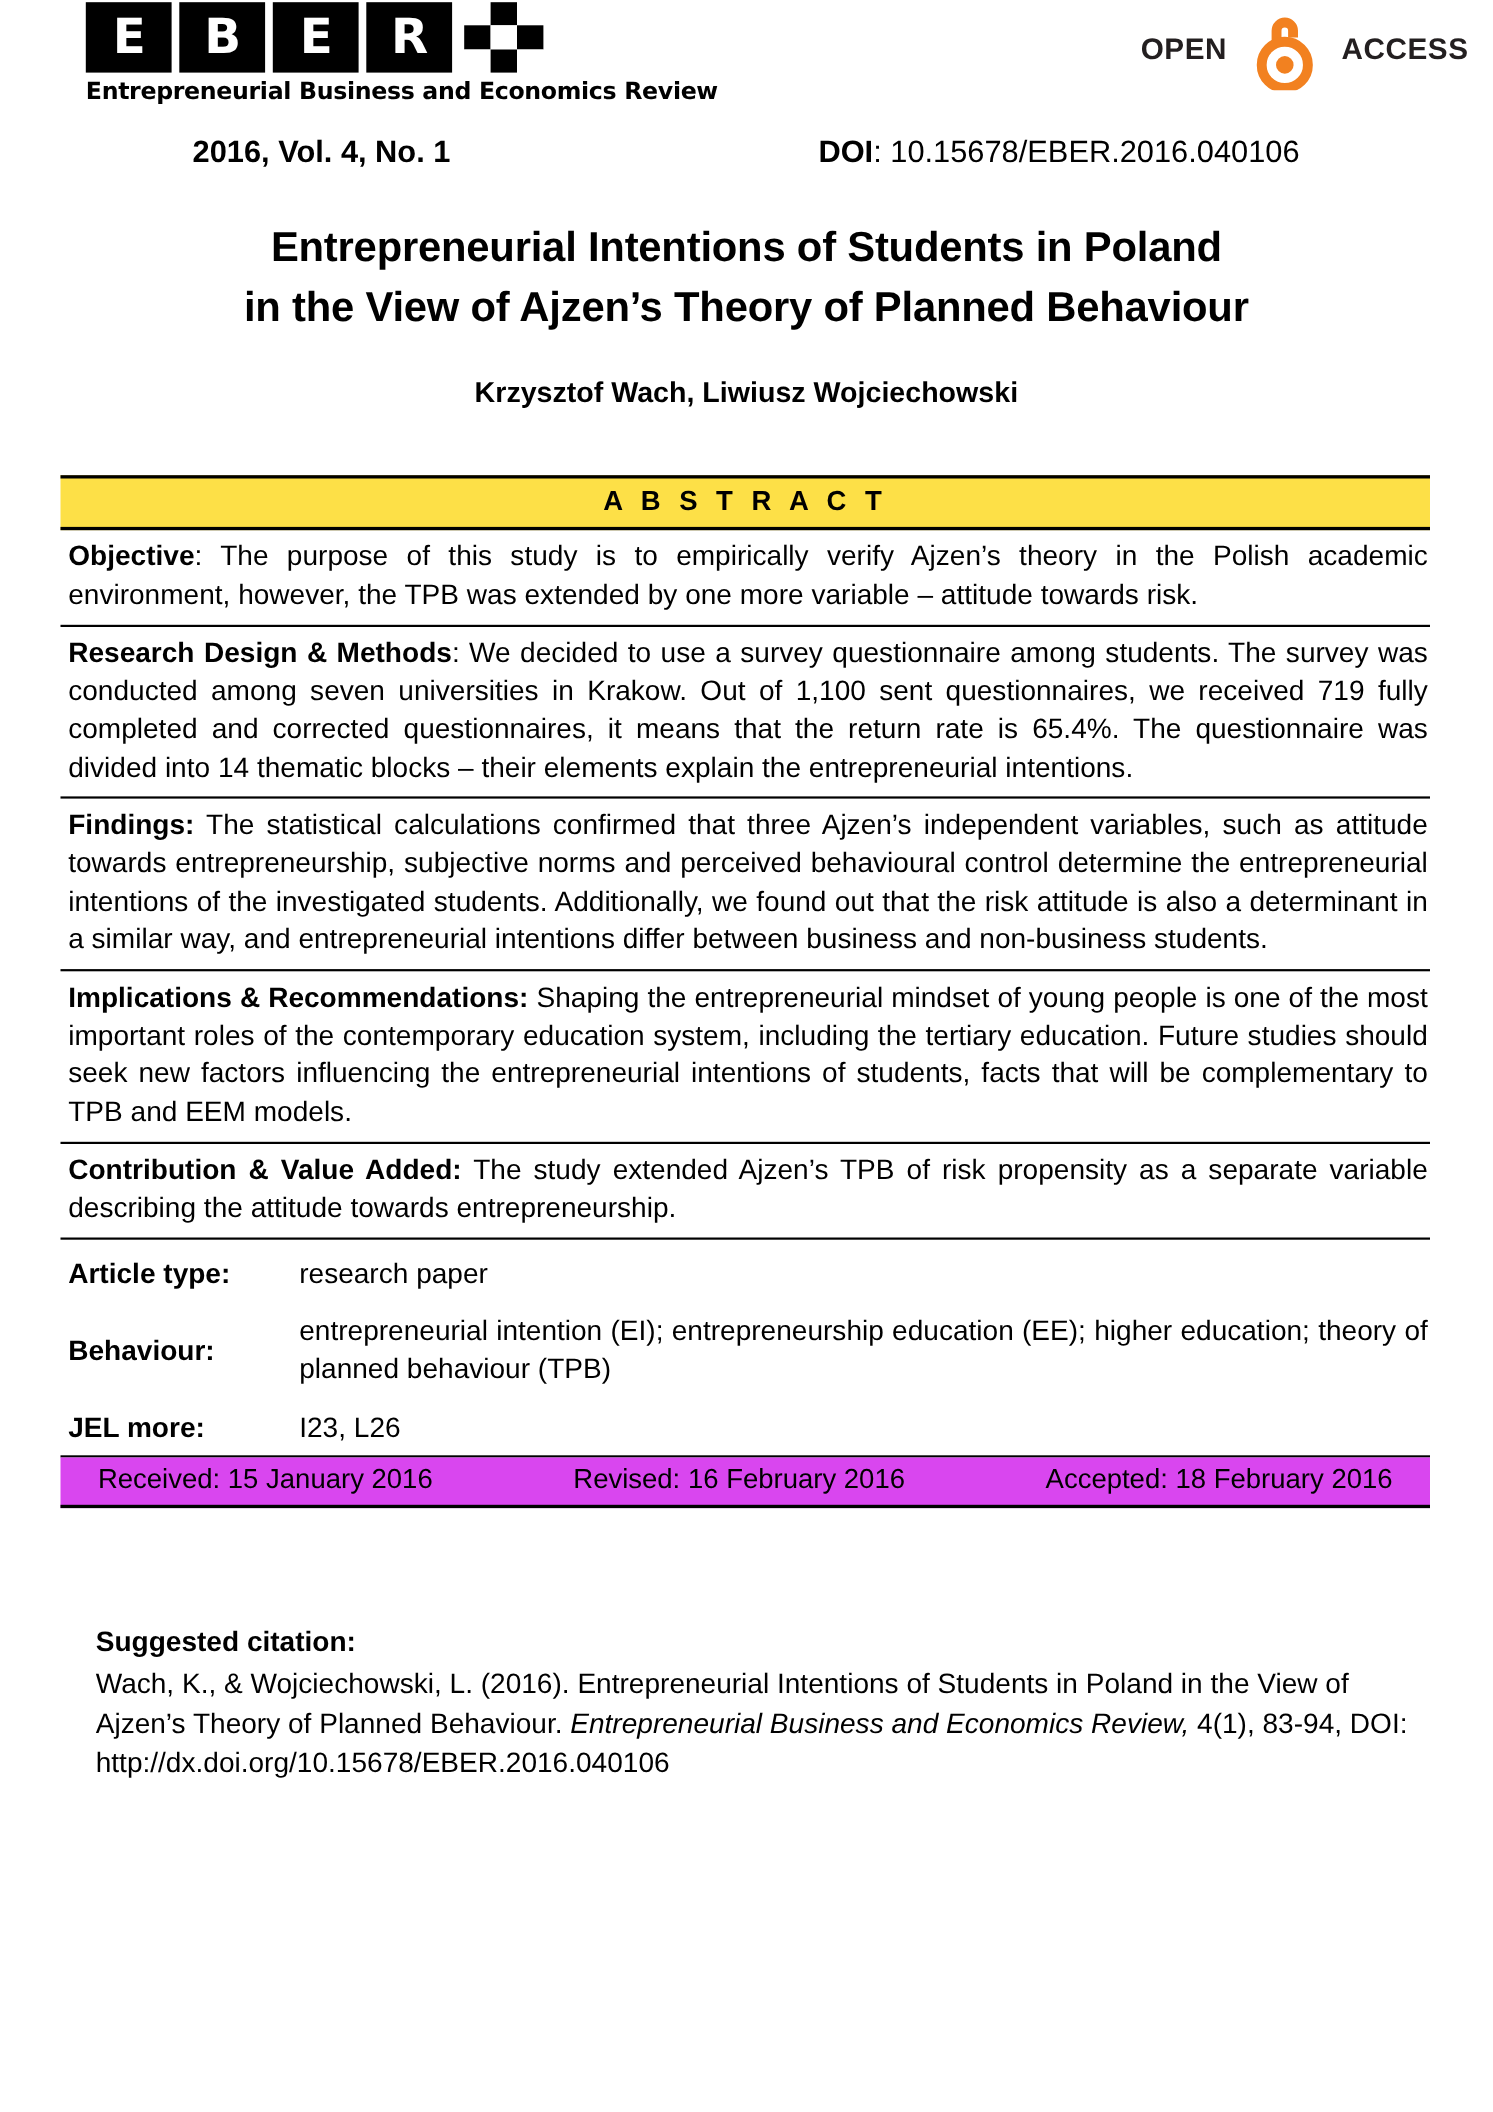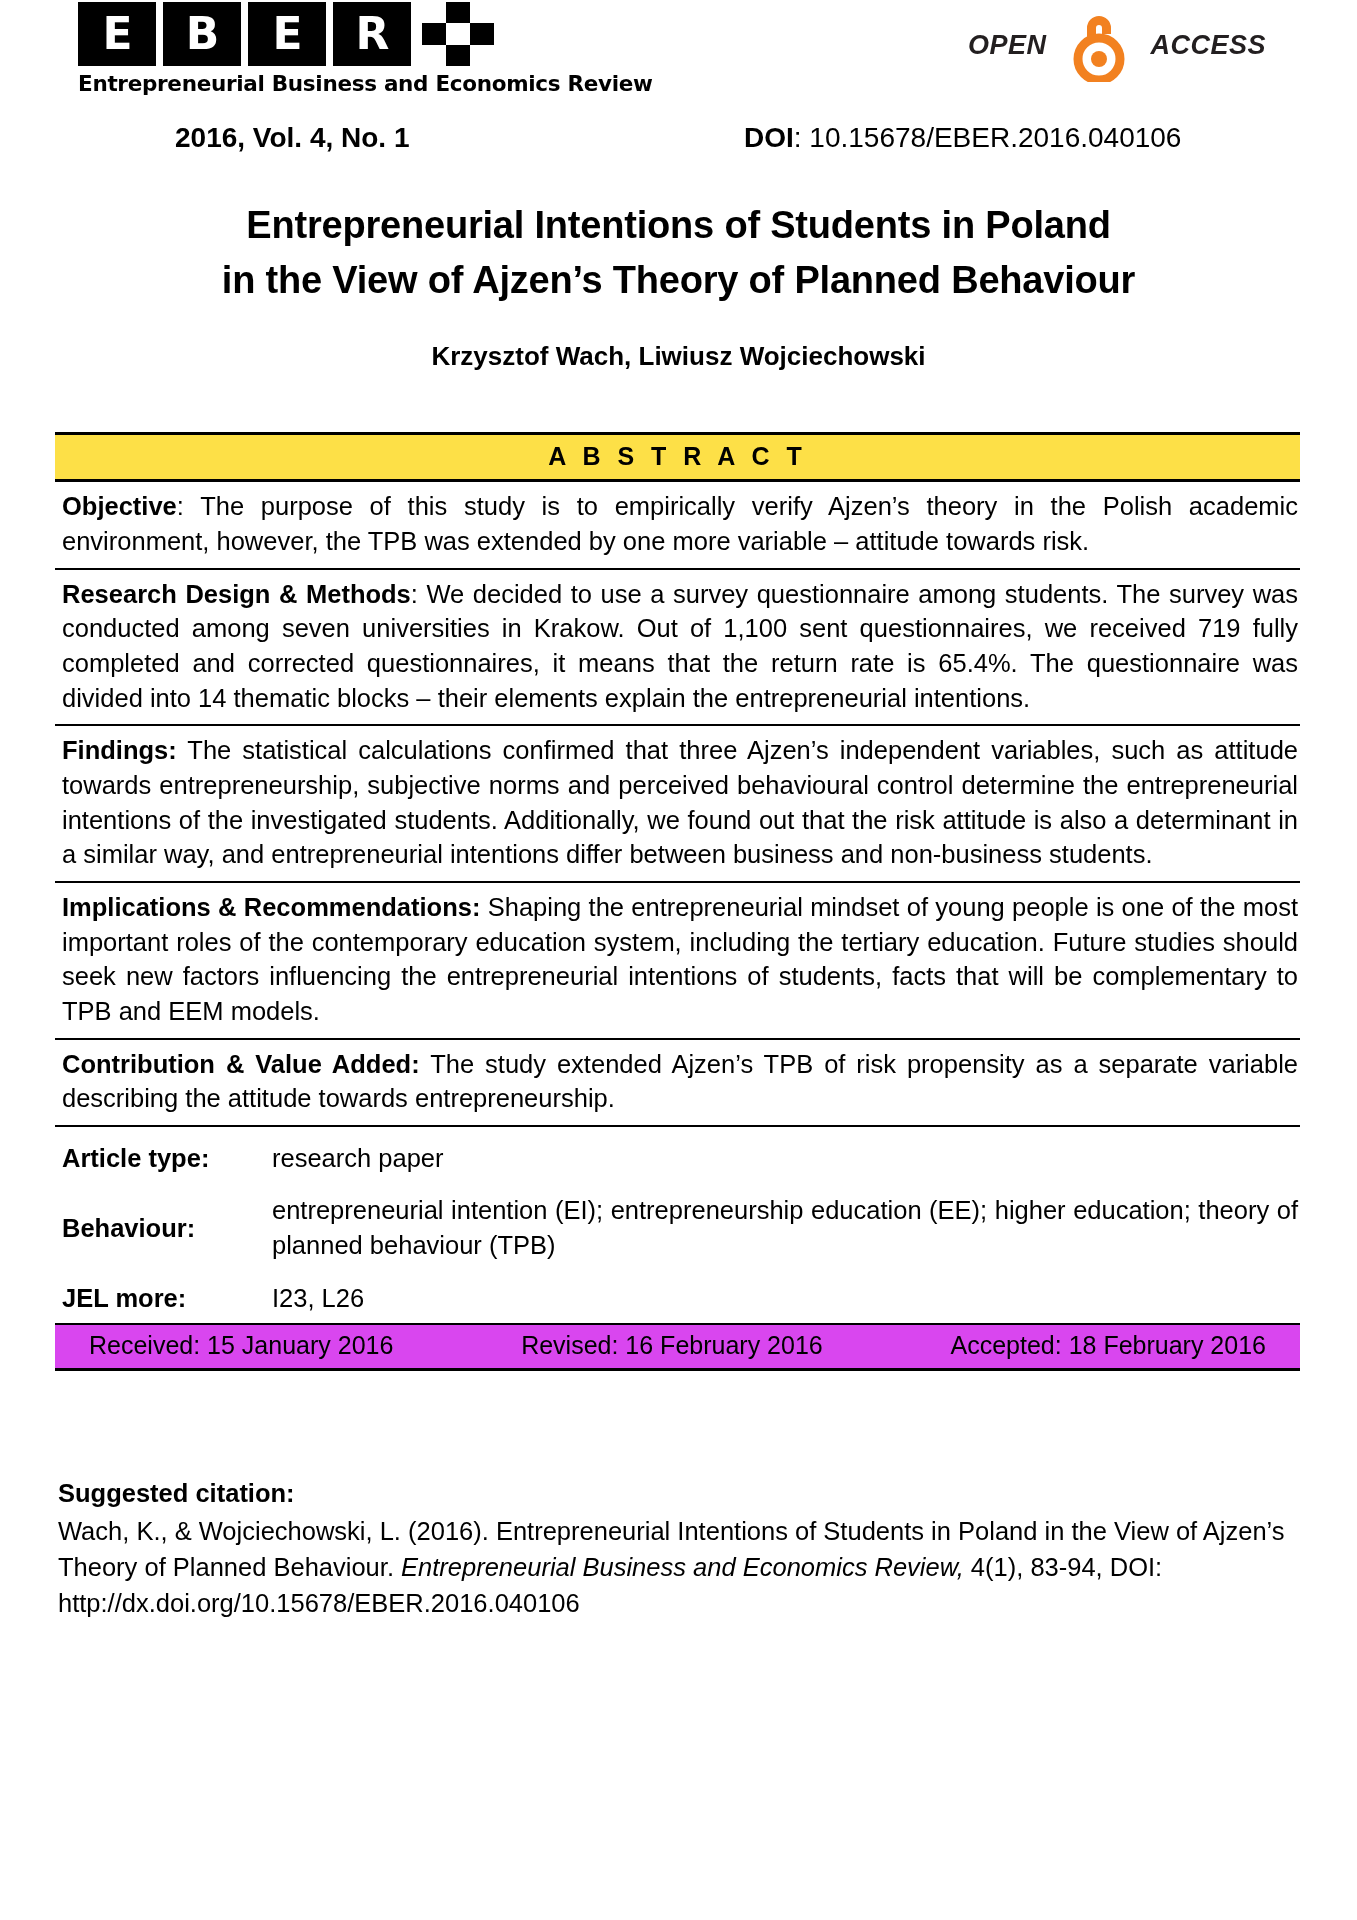--- a/index.html
+++ b/index.html
@@ -71,26 +71,25 @@
     font-weight: 700;
     font-size: 21.5px;
     letter-spacing: -0.3px;
     white-space: nowrap;
     text-align: center;
     width: 516px;
   }
 
   .oa-logo {
     position: absolute;
-    left: 968px;
+    left: 1037px;
     top: 8px;
     display: flex;
     align-items: center;
     gap: 22px;
-    font-style: italic;
   }
   .oa-text {
     font-family: "Liberation Sans", sans-serif;
     font-weight: 700;
     font-size: 27px;
     letter-spacing: 0.5px;
     color: #231f20;
   }
   .oa-lock {
     position: relative;
@@ -199,21 +198,21 @@
     border-bottom: 3px solid #000;
     display: flex;
     justify-content: space-between;
     padding: 6px 34px 8px 34px;
     font-size: 25px;
   }
   .dates-bar span { white-space: nowrap; }
 
   
   .citation {
-    margin: 104px 57px 0 58px;
+    margin: 104px 57px 0 87px;
     font-size: 25.5px;
     line-height: 1.42;
   }
   .citation-title {
     font-weight: 700;
     margin-bottom: 2px;
   }
   .citation-body i { font-style: italic; }
 </style>
 </head>

